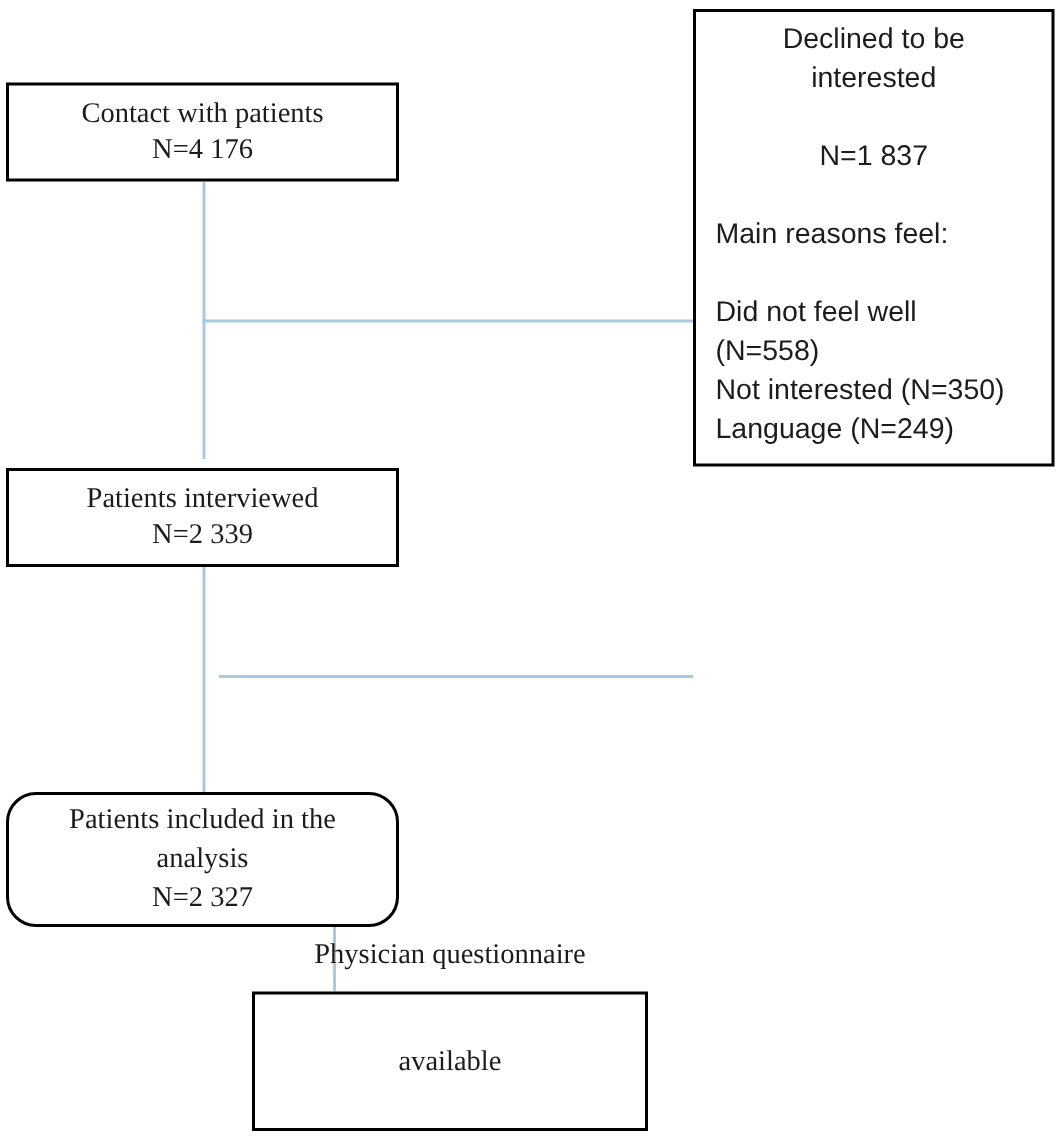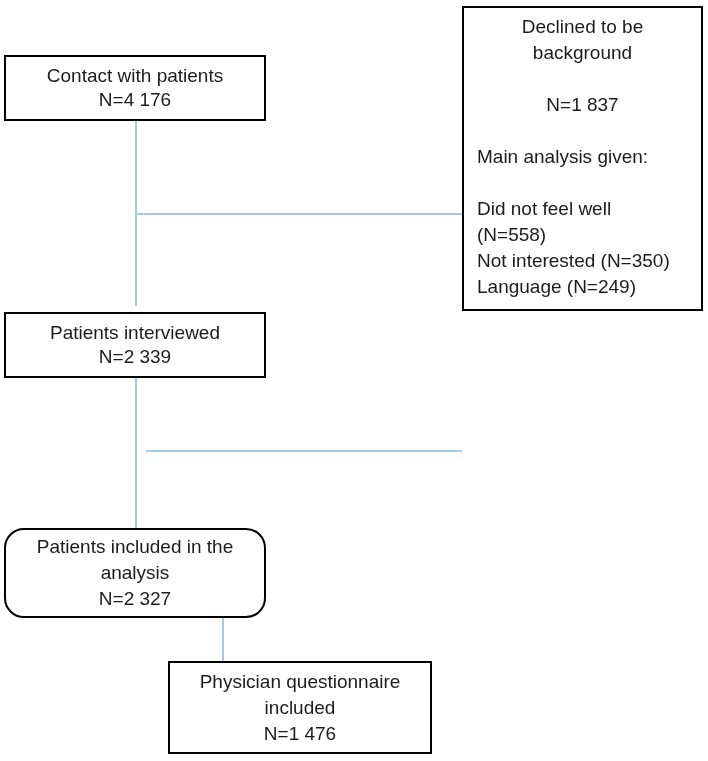--- a/index.html
+++ b/index.html
@@ -23,63 +23,64 @@
     box-sizing:border-box;
     border:2px solid var(--border_color);
     background:var(--background);
   }
   .box.centered{
     display:flex;
     flex-direction:column;
     justify-content:center;
     align-items:center;
     text-align:center;
+    font-family:Liberation Serif, serif;
   }
   .ln{line-height:26px;white-space:nowrap;}
   .lh24 .ln{line-height:24px;}
   .ln.sp{height:26px;}
   .ln.left{text-align:left;}
   .ln.center{text-align:center;}
   .pad-box{padding:6px 13px 12px 13px;}
   .pad-box .ln.center{text-align:center;}
   .line{position:absolute;background:var(--connector);}
   .line.v{width:1.5px;}
   .line.h{height:1.5px;}
 
   
   #box-contact{left:4px;top:55px;width:262px;height:66px;}
   #box-declined{left:462px;top:6px;width:241px;height:305px;}
   #box-interviewed{left:4px;top:312px;width:262px;height:66px;}
   #box-missing{left:462px;top:390px;width:241px;height:120px;padding-top:8px;}
   #box-included{left:4px;top:528px;width:262px;height:90px;border-radius:20px;}
-  #box-physician{left:168px;top:661px;width:264px;height:93px;}
+  #box-physician{left:168px;top:661px;width:264px;height:93px;gap:45px;}
 </style>
 </head>
 <body>
 
 <div class="canvas">
 
   <div class="line v" style="left:135px;top:121px;height:185px"></div>
   <div class="line h" style="left:135px;top:213px;width:327px"></div>
   <div class="line v" style="left:135px;top:372px;height:156px"></div>
   <div class="line h" style="left:146px;top:450px;width:316px"></div>
   <div class="line v" style="left:222px;top:618px;height:43px"></div>
 
   <div class="box centered lh24" id="box-contact">
     <div class="ln">Contact with patients</div>
     <div class="ln">N=4 176</div>
   </div>
 
   <div class="box pad-box" id="box-declined">
     <div class="ln center">Declined to be</div>
-    <div class="ln center">background</div>
+    <div class="ln center">interested</div>
     <div class="ln sp"></div>
     <div class="ln center">N=1 837</div>
     <div class="ln sp"></div>
-    <div class="ln left">Main analysis given:</div>
+    <div class="ln left">Main reasons feel:</div>
     <div class="ln sp"></div>
     <div class="ln left">Did not feel well</div>
     <div class="ln left">(N=558)</div>
     <div class="ln left">Not interested (N=350)</div>
     <div class="ln left">Language (N=249)</div>
   </div>
 
   <div class="box centered lh24" id="box-interviewed">
     <div class="ln">Patients interviewed</div>
     <div class="ln">N=2 339</div>
@@ -87,17 +88,17 @@
 
 
   <div class="box centered" id="box-included">
     <div class="ln">Patients included in the</div>
     <div class="ln">analysis</div>
     <div class="ln">N=2 327</div>
   </div>
 
   <div class="box centered" id="box-physician">
     <div class="ln">Physician questionnaire</div>
-    <div class="ln">included</div>
+    <div class="ln">available</div>
     <div class="ln">N=1 476</div>
   </div>
 
 </div>
 
 </body></html>

